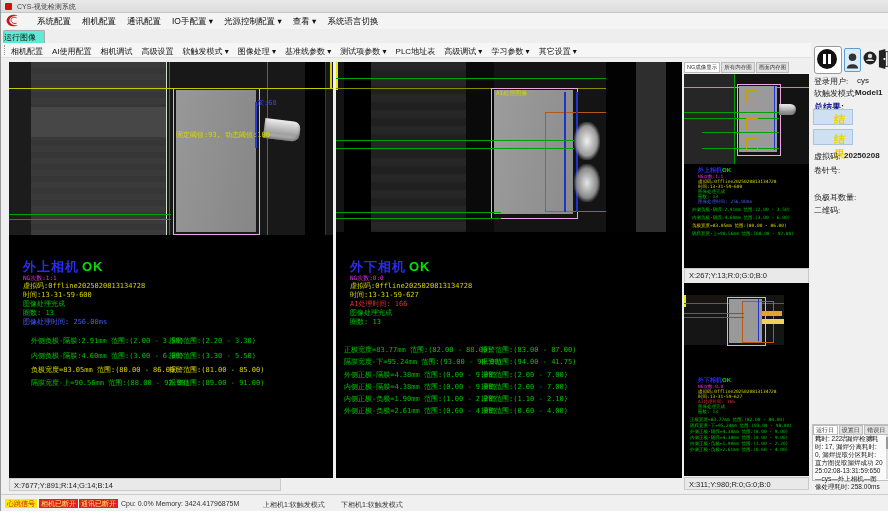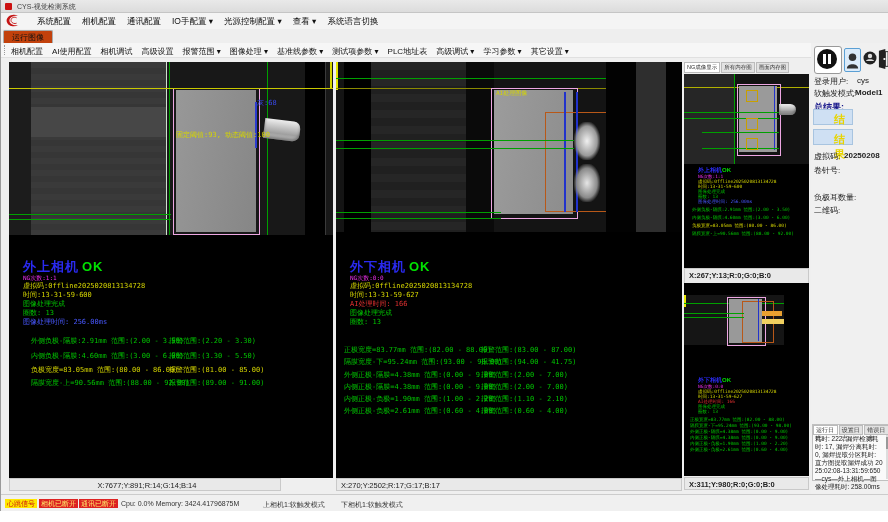--- a/index.html
+++ b/index.html
@@ -9,21 +9,21 @@
   #win{left:0;top:0;width:886px;height:510px;background:#efefef;border:1px solid #9a9a9a;border-top:none;}
   
   #titlebar{left:0;top:0;width:888px;height:12px;background:linear-gradient(#e9e9e9,#dcdcdc);border-bottom:1px solid #c5c5c5;}
   #titlebar .t{position:absolute;left:16px;top:2px;font-size:7px;color:#444;}
   #title-ico{position:absolute;left:4px;top:3px;width:7px;height:7px;background:#c11;border-radius:1px;}
   #menubar{left:0;top:13px;width:888px;height:16px;background:#f4f4f4;border-bottom:1px solid #ddd;}
   #menubar .items{position:absolute;left:36px;top:3px;display:flex;gap:11px;font-size:8.5px;color:#111;}
   #menubar .items span{cursor:default;}
   #logo{position:absolute;left:3px;top:0px;width:18px;height:15px;}
   #tabrow{left:0;top:29px;width:888px;height:14px;background:#eee;border-bottom:1px solid #bbb;}
-  .runtab{position:absolute;left:2px;top:1px;height:12px;padding:1px 8px 0 8px;background:#c2410c;border:1px solid #aaa;border-bottom:none;font-size:8px;color:#111;border-radius:2px 2px 0 0;}
+  .runtab{position:absolute;left:2px;top:1px;height:12px;padding:1px 8px 0 0;background:#5eead4;border:1px solid #aaa;border-bottom:none;font-size:8px;color:#111;border-radius:2px 2px 0 0;}
   #toolbar{left:0;top:43px;width:810px;height:14px;background:#f6f6f6;border-bottom:1px solid #e0e0e0;}
   #toolbar .items{position:absolute;left:10px;top:3px;display:flex;gap:9px;font-size:8px;color:#111;white-space:nowrap;}
   #toolbar .grip{position:absolute;left:3px;top:2px;width:2px;height:10px;border-left:1px dotted #999;}
   
   .panel{background:#000;}
   .statusstrip{background:#e9e9e9;border:1px solid #c9c9c9;font-size:7.5px;color:#222;padding-top:2px;padding-left:4px;box-sizing:border-box;}
   .mono{font-family:"DejaVu Sans Mono",monospace;}
   .yel{color:#d6d600;} .grn{color:#00c400;} .blu{color:#4858ff;} .mag{color:#f030f0;} .red{color:#e03030;}
   .camtitle{font-weight:bold;font-size:13px;color:#2a2af0;letter-spacing:1px;}
   .camtitle .ok{color:#00e000;font-style:normal;margin-left:3px;}
@@ -82,21 +82,21 @@
     <div class="runtab">运行图像</div>
   </div>
 
   <div id="toolbar" class="abs">
     <div class="grip"></div>
     <div class="items">
       <span>相机配置</span>
       <span>AI使用配置</span>
       <span>相机调试</span>
       <span>高级设置</span>
-      <span>报警范围 ▾</span>
+      <span>软触发模式 ▾</span>
       <span>图像处理 ▾</span>
       <span>基准线参数 ▾</span>
       <span>测试项参数 ▾</span>
       <span>PLC地址表</span>
       <span>高级调试 ▾</span>
       <span>学习参数 ▾</span>
       <span>其它设置 ▾</span>
     </div>
   </div>
 
@@ -136,21 +136,21 @@
 
     <div class="abs mono grn mline" style="left:22px;top:274px;">外侧负极-隔膜:2.91mm 范围:(2.00 - 3.50)</div>
     <div class="abs mono grn mline" style="left:160px;top:274px;">报警范围:(2.20 - 3.30)</div>
     <div class="abs mono grn mline" style="left:22px;top:289px;">内侧负极-隔膜:4.60mm 范围:(3.00 - 6.00)</div>
     <div class="abs mono grn mline" style="left:160px;top:289px;">报警范围:(3.30 - 5.50)</div>
     <div class="abs mono yel mline" style="left:22px;top:303px;">负极宽度=83.05mm 范围:(80.00 - 86.00)</div>
     <div class="abs mono yel mline" style="left:160px;top:303px;">报警范围:(81.00 - 85.00)</div>
     <div class="abs mono grn mline" style="left:22px;top:316px;">隔膜宽度-上=90.56mm 范围:(88.00 - 92.00)</div>
     <div class="abs mono grn mline" style="left:160px;top:316px;">报警范围:(89.00 - 91.00)</div>
   </div>
-  <div class="abs statusstrip" style="left:8px;top:478px;width:272px;height:13px;text-align:center;">X:7677;Y:891;R:14;G:14;B:14</div>
+  <div class="abs statusstrip" style="left:8px;top:478px;width:272px;height:13px;">X:7677;Y:891;R:14;G:14;B:14</div>
 
   <div class="abs panel" style="left:335px;top:62px;width:346px;height:416px;">
     <div class="abs" style="left:0;top:0;width:346px;height:170px;background:#141414;overflow:hidden;">
       <div class="abs vline" style="left:0px;top:0;height:28px;width:2px;background:#e8e800;"></div>
       <div class="abs" style="left:8px;top:0;width:27px;height:170px;background:#000;"></div>
       <div class="abs" style="left:35px;top:0;width:95px;height:170px;background:repeating-linear-gradient(180deg,#262626 0 8px,#202020 8px 16px);"></div>
       <div class="abs" style="left:130px;top:0;width:28px;height:170px;background:#0a0a0a;"></div>
       <div class="abs hline" style="left:0;top:16px;width:346px;background:#00a000;"></div>
       <div class="abs hline" style="left:0;top:26px;width:346px;background:#8a8a00;"></div>
       <div class="abs" style="left:158px;top:28px;width:79px;height:124px;background:linear-gradient(100deg,#9c9c9c,#8c8c8c);"></div>
@@ -184,21 +184,20 @@
     <div class="abs mono grn mline" style="left:145px;top:295px;">报警范围:(94.00 - 41.75)</div>
     <div class="abs mono grn mline" style="left:8px;top:308px;">外侧正极-隔膜=4.38mm 范围:(0.00 - 9.00)</div>
     <div class="abs mono grn mline" style="left:145px;top:308px;">报警范围:(2.00 - 7.00)</div>
     <div class="abs mono grn mline" style="left:8px;top:320px;">内侧正极-隔膜=4.38mm 范围:(0.00 - 9.00)</div>
     <div class="abs mono grn mline" style="left:145px;top:320px;">报警范围:(2.00 - 7.00)</div>
     <div class="abs mono grn mline" style="left:8px;top:332px;">内侧正极-负极=1.90mm 范围:(1.00 - 2.20)</div>
     <div class="abs mono grn mline" style="left:145px;top:332px;">报警范围:(1.10 - 2.10)</div>
     <div class="abs mono grn mline" style="left:8px;top:344px;">外侧正极-负极=2.61mm 范围:(0.60 - 4.00)</div>
     <div class="abs mono grn mline" style="left:145px;top:344px;">报警范围:(0.60 - 4.00)</div>
   </div>
-  <div class="abs statusstrip" style="left:335px;top:478px;width:346px;height:13px;">X:270;Y:2502;R:17;G:17;B:17</div>
 
   <div class="abs" style="left:683px;top:62px;width:125px;height:12px;display:flex;gap:1px;">
     <div class="minitab active">NG成像显示</div>
     <div class="minitab">所有内存图</div>
     <div class="minitab">画面内存图</div>
   </div>
 
   <div class="abs panel" style="left:683px;top:74px;width:125px;height:194px;overflow:hidden;">
     <div class="abs" style="left:0;top:0;width:125px;height:90px;background:#131313;">
       <div class="abs" style="left:0;top:0;width:50px;height:90px;background:#262626;"></div>
@@ -223,21 +222,21 @@
     <div class="abs mono yel m4" style="left:14px;top:105px;">虚拟码:0ffline2025020813134728</div>
     <div class="abs mono yel m4" style="left:14px;top:110px;">时间:13-31-59-600</div>
     <div class="abs mono grn m4" style="left:14px;top:115px;">图像处理完成</div>
     <div class="abs mono grn m4" style="left:14px;top:120px;">圈数: 13</div>
     <div class="abs mono blu m4" style="left:14px;top:125px;">图像处理时间: 256.00ms</div>
     <div class="abs mono grn m4" style="left:8px;top:133px;">外侧负极-隔膜:2.91mm 范围:(2.00 - 3.50)</div>
     <div class="abs mono grn m4" style="left:8px;top:141px;">内侧负极-隔膜:4.60mm 范围:(3.00 - 6.00)</div>
     <div class="abs mono yel m4" style="left:8px;top:149px;">负极宽度=83.05mm 范围:(80.00 - 86.00)</div>
     <div class="abs mono grn m4" style="left:8px;top:157px;">隔膜宽度-上=90.56mm 范围:(88.00 - 92.00)</div>
   </div>
-  <div class="abs statusstrip" style="left:683px;top:268px;width:125px;height:25px;font-weight:bold;">X:267;Y:13;R:0;G:0;B:0</div>
+  <div class="abs statusstrip" style="left:683px;top:268px;width:125px;height:25px;">X:267;Y:13;R:0;G:0;B:0</div>
 
   <div class="abs panel" style="left:683px;top:283px;width:125px;height:193px;overflow:hidden;">
     <div class="abs" style="left:0;top:12px;width:125px;height:50px;background:#151515;">
       <div class="abs vline" style="left:0;top:0;height:12px;width:2px;background:#e8e800;"></div>
       <div class="abs hline" style="left:0;top:8px;width:125px;background:#00a000;"></div>
       <div class="abs" style="left:45px;top:4px;width:33px;height:44px;background:#999;"></div>
       <div class="abs pinkbox" style="left:43px;top:2px;width:37px;height:47px;"></div>
       <div class="abs orangebox" style="left:58px;top:6px;width:30px;height:40px;"></div>
       <div class="abs vline" style="left:74px;top:4px;height:42px;background:#2233cc;"></div>
       <div class="abs hline" style="left:0;top:18px;width:60px;background:#00a000;"></div>
@@ -255,21 +254,21 @@
     <div class="abs mono red m4" style="left:14px;top:116px;">AI处理时间: 166</div>
     <div class="abs mono grn m4" style="left:14px;top:121px;">图像处理完成</div>
     <div class="abs mono grn m4" style="left:14px;top:126px;">圈数: 13</div>
     <div class="abs mono grn m4" style="left:6px;top:134px;">正极宽度=83.77mm 范围:(82.00 - 88.00)</div>
     <div class="abs mono grn m4" style="left:6px;top:140px;">隔膜宽度-下=95.24mm 范围:(93.00 - 98.00)</div>
     <div class="abs mono grn m4" style="left:6px;top:146px;">外侧正极-隔膜=4.38mm 范围:(0.00 - 9.00)</div>
     <div class="abs mono grn m4" style="left:6px;top:152px;">内侧正极-隔膜=4.38mm 范围:(0.00 - 9.00)</div>
     <div class="abs mono grn m4" style="left:6px;top:158px;">内侧正极-负极=1.90mm 范围:(1.00 - 2.20)</div>
     <div class="abs mono grn m4" style="left:6px;top:164px;">外侧正极-负极=2.61mm 范围:(0.60 - 4.00)</div>
   </div>
-  <div class="abs statusstrip" style="left:683px;top:477px;width:125px;height:13px;font-weight:bold;">X:311;Y:980;R:0;G:0;B:0</div>
+  <div class="abs statusstrip" style="left:683px;top:477px;width:125px;height:13px;">X:311;Y:980;R:0;G:0;B:0</div>
 
   <div id="sidebar" class="abs">
 
     <div class="abs" style="left:3px;top:3px;width:26px;height:26px;background:#fff;border:1px solid #999;border-radius:3px;">
       <div style="position:absolute;left:2px;top:2px;width:20px;height:20px;background:#111;border-radius:50%;">
         <div style="position:absolute;left:6px;top:5px;width:3px;height:10px;background:#fff;"></div>
         <div style="position:absolute;left:11px;top:5px;width:3px;height:10px;background:#fff;"></div>
       </div>
     </div>
     <div class="abs" style="left:33px;top:5px;width:15px;height:22px;background:#dcebf9;border:1px solid #5a9fd4;border-radius:2px;">

